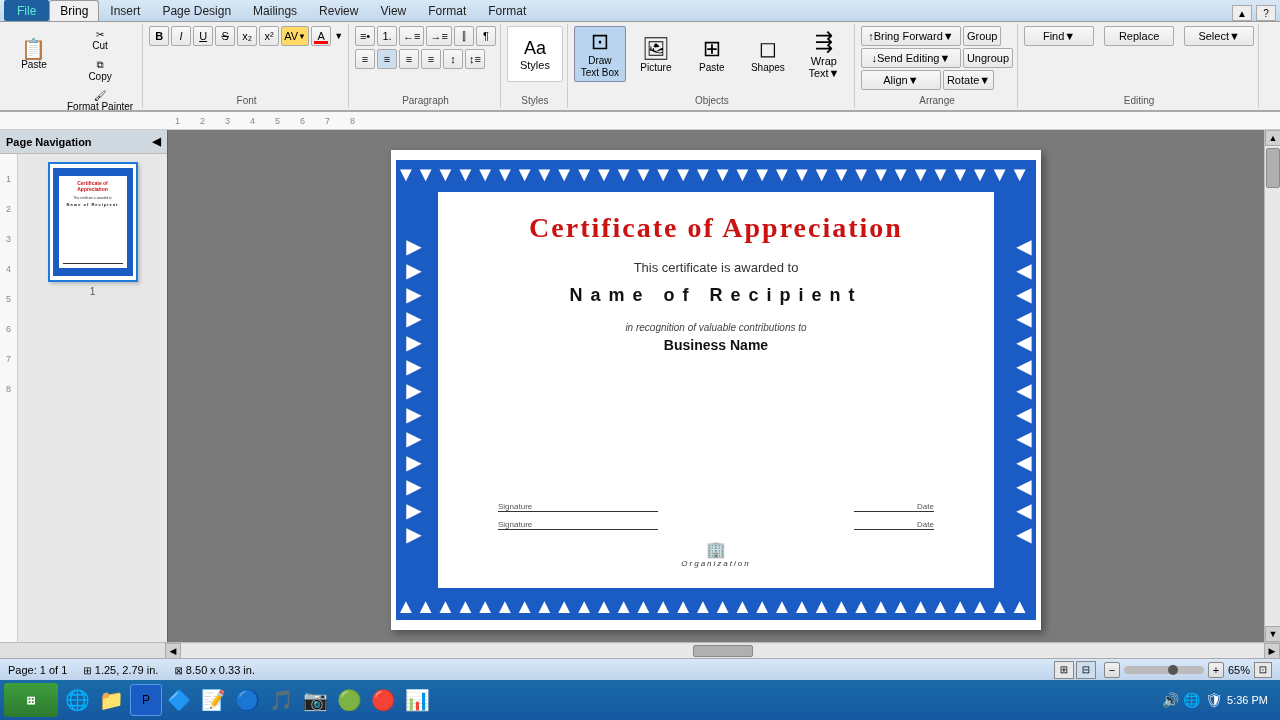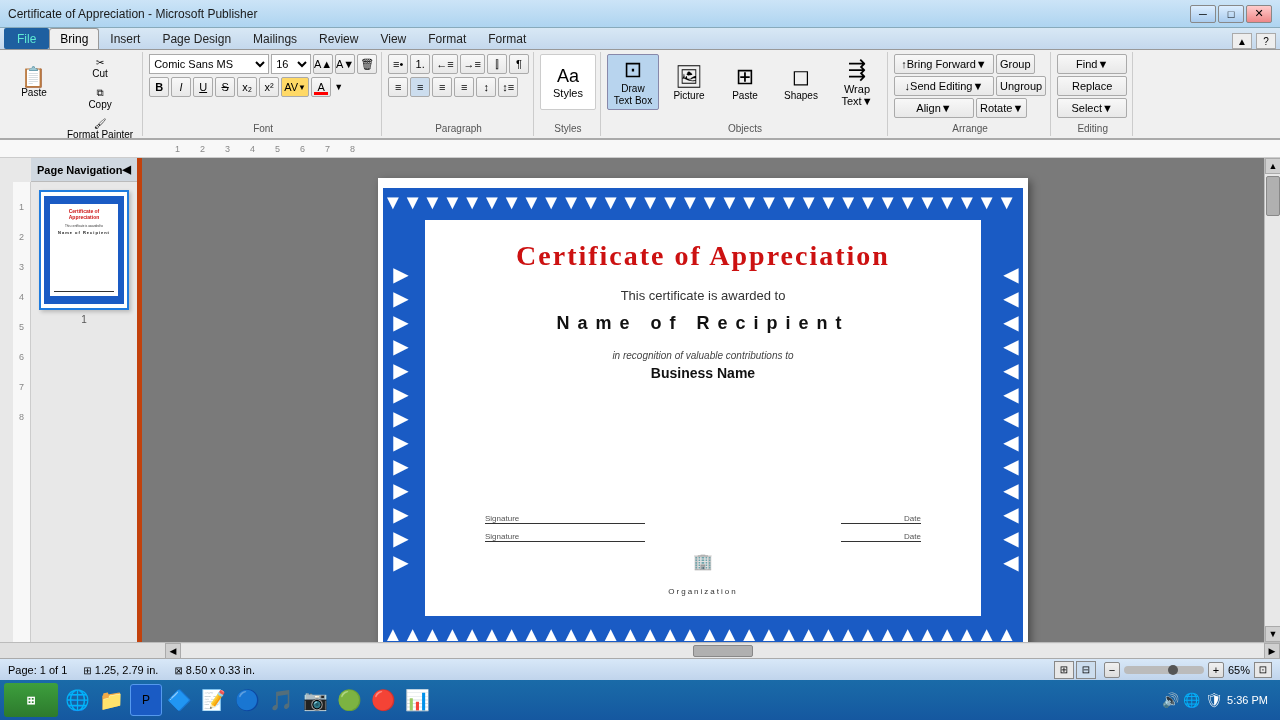--- a/index.html
+++ b/index.html
@@ -51,40 +51,40 @@
     .dropdown-item { padding: 5px 16px; cursor: pointer; font-size: 12px; color: #222; }
     .dropdown-item.highlighted { background: #ffd966; }
     .dropdown-divider { height: 1px; background: #ddd; margin: 2px 0; }
 
     
     .ruler-h { height: 18px; background: #f8f8f8; border-bottom: 1px solid #ccc; display: flex; align-items: center; padding-left: 165px; font-size: 9px; color: #888; overflow: hidden; }
     .ruler-v { width: 18px; background: #f8f8f8; border-right: 1px solid #ccc; font-size: 9px; color: #888; flex-shrink: 0; }
 
     
     .content-area { display: flex; flex: 1; overflow: hidden; }
-    .sidebar { width: 142px; background: #e8e8e8; border-right: 5px solid #c2410c; display: flex; flex-direction: column; align-items: flex-end; }
+    .sidebar { width: 168px; background: #e8e8e8; border-right: 1px solid #c2410c; display: flex; flex-direction: column; }
     .sidebar-header { height: 24px; background: #d0d8e0; display: flex; align-items: center; padding: 0 6px; font-size: 11px; font-weight: bold; justify-content: space-between; border-bottom: 1px solid #bbb; }
     .sidebar-content { flex: 1; padding: 8px; display: flex; flex-direction: column; align-items: center; overflow-y: auto; }
     .page-thumb { width: 90px; height: 120px; background: white; border: 1px solid #999; box-shadow: 2px 2px 4px rgba(0,0,0,0.2); display: flex; align-items: center; justify-content: center; position: relative; cursor: pointer; }
     .page-thumb-selected { border: 2px solid #1e7bde; }
     .page-num { font-size: 10px; color: #555; margin-top: 4px; }
 
     
     .doc-area { flex: 1; background: #7a7a7a; overflow: auto; display: flex; flex-direction: column; align-items: center; padding: 20px; position: relative; }
     .doc-page { width: 650px; min-height: 480px; background: white; box-shadow: 3px 3px 8px rgba(0,0,0,0.4); position: relative; display: flex; align-items: center; justify-content: center; }
 
     
     .cert-outer { width: 640px; height: 460px; background: #1a5bc4; display: flex; align-items: center; justify-content: center; position: relative; }
     .cert-inner { width: 560px; height: 400px; background: white; border: 2px solid #1a5bc4; display: flex; flex-direction: column; align-items: center; padding: 20px; position: relative; z-index: 1; }
     .cert-title { font-family: 'Comic Sans MS', cursive; font-size: 28px; color: #cc1111; font-weight: bold; text-align: center; margin-bottom: 16px; letter-spacing: 2px; }
     .cert-subtitle { font-size: 13px; color: #333; text-align: center; margin-bottom: 10px; }
     .cert-recipient { font-size: 18px; font-weight: bold; color: #111; letter-spacing: 8px; text-align: center; margin-bottom: 16px; }
     .cert-desc { font-size: 10px; color: #444; text-align: center; font-style: italic; margin-bottom: 4px; }
     .cert-business { font-size: 14px; font-weight: bold; color: #111; text-align: center; margin-bottom: 20px; }
-    .cert-org { text-align: center; margin-top: 16px; font-size: 8px; color: #333; letter-spacing: 2px; }
+    .cert-org { text-align: center; font-size: 8px; color: #333; letter-spacing: 2px; font-style: italic; }
 
     
     .status-bar { height: 22px; background: linear-gradient(to bottom, #d8e8f8, #c0d4ec); border-top: 1px solid #aaa; display: flex; align-items: center; padding: 0 8px; font-size: 11px; gap: 16px; }
     .status-right { margin-left: auto; display: flex; align-items: center; gap: 8px; }
     .zoom-control { display: flex; align-items: center; gap: 4px; }
     .zoom-btn { width: 16px; height: 16px; border: 1px solid #888; background: linear-gradient(to bottom, #f0f0f0, #ddd); cursor: pointer; display: flex; align-items: center; justify-content: center; border-radius: 2px; font-size: 11px; }
     .zoom-slider { width: 80px; height: 8px; background: #bbb; border-radius: 4px; position: relative; }
     .zoom-thumb { width: 10px; height: 10px; background: #555; border-radius: 50%; position: absolute; top: -1px; left: 55%; cursor: pointer; }
     .view-btns { display: flex; gap: 2px; }
     .view-btn { width: 20px; height: 18px; border: 1px solid #888; background: #e8e8e8; cursor: pointer; display: flex; align-items: center; justify-content: center; font-size: 10px; }
@@ -100,28 +100,20 @@
     .v-scrollbar { width: 16px; background: #e0e0e0; border-left: 1px solid #bbb; display: flex; flex-direction: column; }
     .scroll-btn { width: 16px; height: 16px; background: #d0d0d0; border: 1px solid #aaa; display: flex; align-items: center; justify-content: center; font-size: 9px; cursor: pointer; flex-shrink: 0; }
     .scroll-track { flex: 1; background: #e8e8e8; }
     .scroll-thumb { width: 14px; height: 40px; background: #b0b0b0; border: 1px solid #888; border-radius: 2px; margin: 2px auto; }
   </style>
 </head>
 <body>
 
 <div class="window">
 
-  <div class="title-bar">
-    <span class="title-text">Certificate of Appreciation - Microsoft Publisher</span>
-    <div class="title-controls">
-      <div class="title-btn">─</div>
-      <div class="title-btn">□</div>
-      <div class="title-btn" style="background:linear-gradient(to bottom,#ffcccc,#ee8888);">✕</div>
-    </div>
-  </div>
 
   <div class="ribbon-tabs">
     <div class="ribbon-tab file">File</div>
     <div class="ribbon-tab active">Bring</div>
     <div class="ribbon-tab">Insert</div>
     <div class="ribbon-tab">Page Design</div>
     <div class="ribbon-tab">Mailings</div>
     <div class="ribbon-tab">Review</div>
     <div class="ribbon-tab">View</div>
     <div class="ribbon-tab">Format</div>
@@ -154,31 +146,20 @@
             <span>Format Painter</span>
           </div>
         </div>
       </div>
       <div class="ribbon-group-label">Clipboard</div>
     </div>
 
     <div class="ribbon-group" style="min-width:200px;">
       <div class="ribbon-group-content" style="flex-direction:column;gap:3px;">
         <div class="font-row">
-          <select class="font-select">
-            <option>Comic Sans MS</option>
-          </select>
-          <select class="size-select">
-            <option>16</option>
-          </select>
-          <div class="ribbon-small-btn">A▲</div>
-          <div class="ribbon-small-btn">A▼</div>
-          <div class="ribbon-small-btn">🗑</div>
-        </div>
-        <div class="font-row">
           <div class="fmt-btn fmt-btn-bold">B</div>
           <div class="fmt-btn fmt-btn-italic">I</div>
           <div class="fmt-btn fmt-btn-underline">U</div>
           <div class="fmt-btn" style="text-decoration:line-through;">S</div>
           <div class="fmt-btn">x₂</div>
           <div class="fmt-btn">x²</div>
 
           <div class="char-spacing-btn" style="position:relative;">
             <span>AV</span>
             <span style="font-size:8px;">▼</span>
@@ -267,21 +248,21 @@
         </div>
         <div class="font-row">
           <div class="fmt-btn" style="min-width:80px;"><span>Align</span> ▼</div>
           <div class="fmt-btn"><span>Rotate</span> ▼</div>
         </div>
       </div>
       <div class="ribbon-group-label">Arrange</div>
     </div>
 
     <div class="ribbon-group" style="min-width:80px;">
-      <div class="ribbon-group-content" style="flex-direction:column;gap:2px;">
+      <div class="ribbon-group-content" style="flex-direction:row;gap:10px;">
         <div class="fmt-btn" style="min-width:70px;"><span>Find</span> ▼</div>
         <div class="fmt-btn" style="min-width:70px;">
             <span>Replace</span>
           </div>
         <div class="fmt-btn" style="min-width:70px;"><span>Select</span> ▼</div>
       </div>
       <div class="ribbon-group-label">Editing</div>
     </div>
   </div>
 

